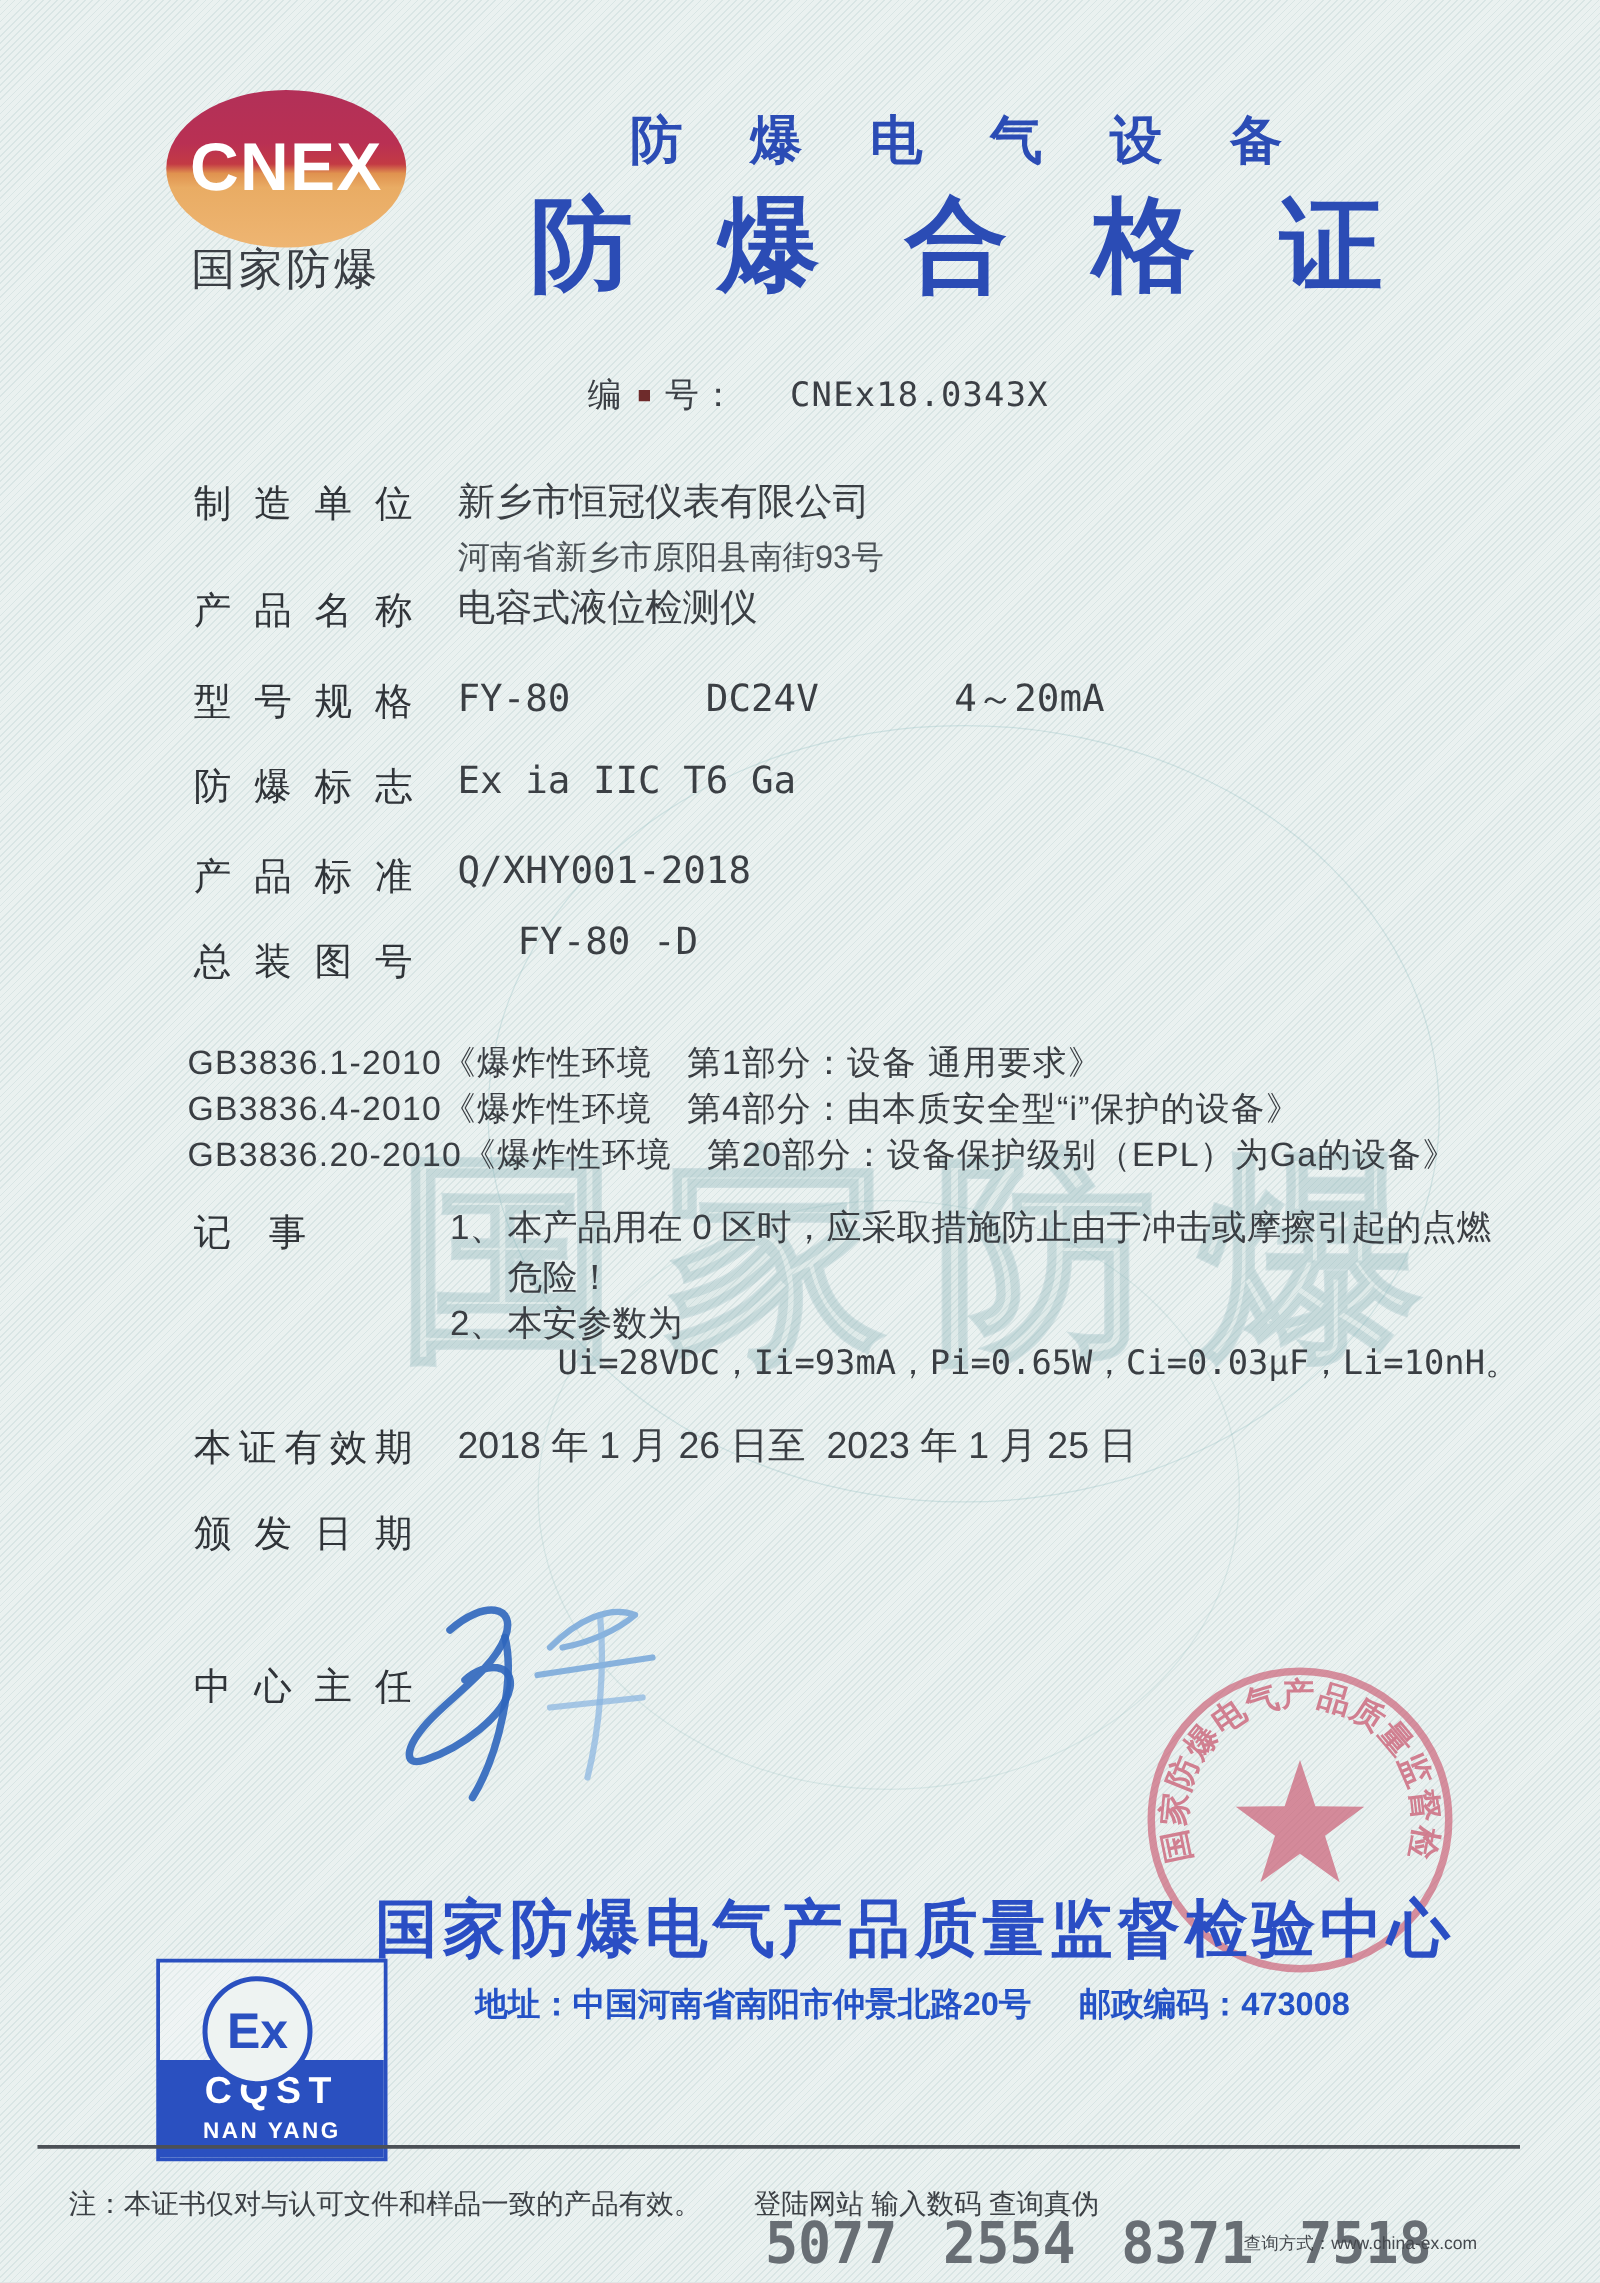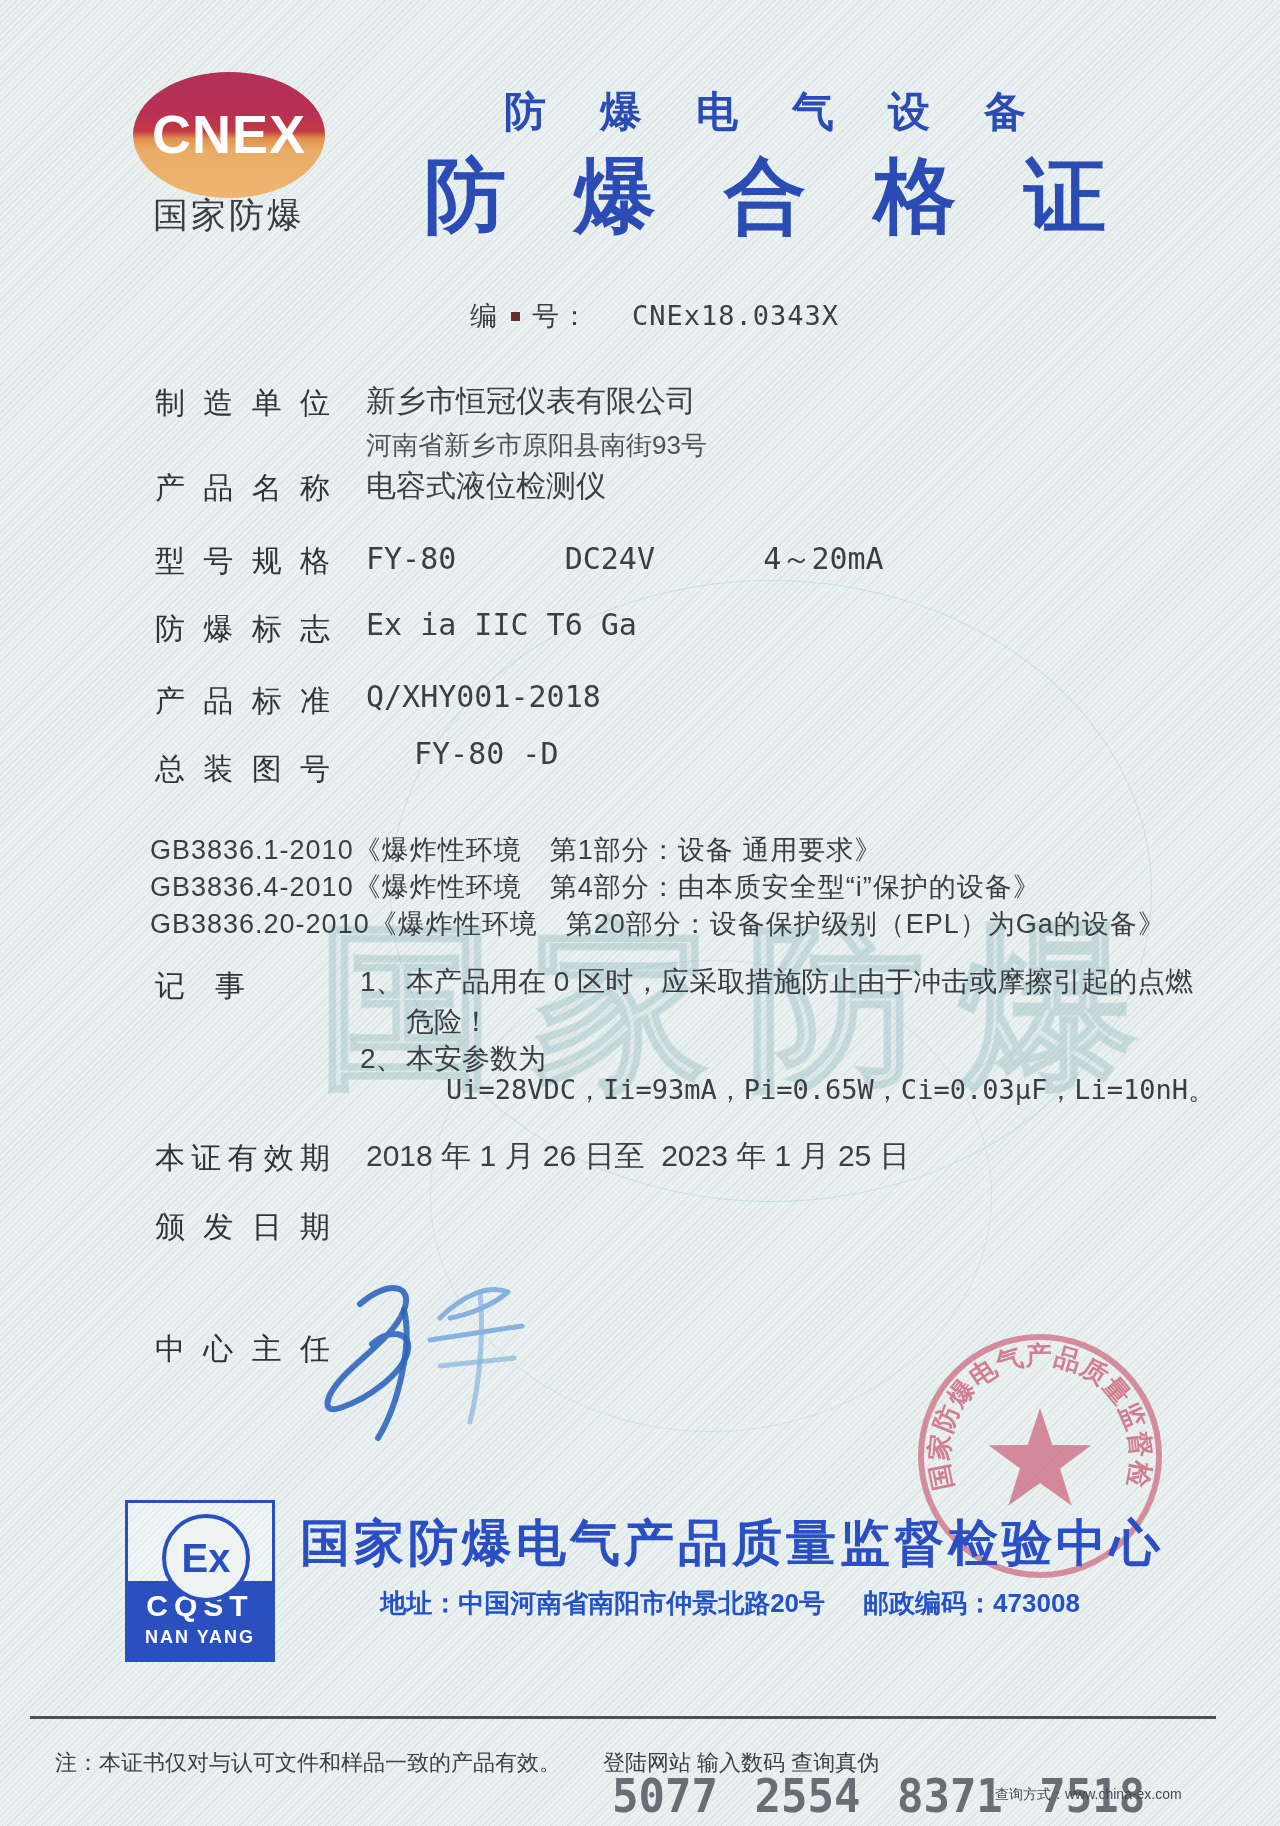--- a/index.html
+++ b/index.html
@@ -53,21 +53,21 @@
   .stmt{position:absolute;left:150px;font-size:27px;color:#3a3e43;white-space:nowrap;letter-spacing:1px;}
   
   .note-num{position:absolute;left:360px;font-size:28px;color:#3a3e43;}
   .note-text{position:absolute;left:406px;font-size:28px;color:#3a3e43;white-space:nowrap;}
   .note-params{position:absolute;left:446px;font-size:27px;color:#3a3e43;font-family:"DejaVu Sans Mono", monospace;white-space:nowrap;}
   
   .sig{position:absolute;left:312px;top:1262px;}
   
   .stamp{position:absolute;left:910px;top:1326px;opacity:0.85;}
   
-  .exbox{position:absolute;left:125px;top:1500px;width:150px;height:162px;border:3px solid #2a50c0;background:rgba(255,255,255,0.25);box-sizing:border-box;}
+  .exbox{position:absolute;left:125px;top:1567px;width:185px;height:162px;border:3px solid #2a50c0;background:rgba(255,255,255,0.25);box-sizing:border-box;}
   .exbox-band{position:absolute;left:0;bottom:0;width:100%;height:78px;background:#2a50c0;}
   .ex-circle{
     position:absolute;left:34px;top:11px;width:80px;height:80px;border-radius:50%;
     border:4px solid #2a50c0;background:#eef3f2;z-index:2;
     display:flex;align-items:center;justify-content:center;
   }
   .ex-circle span{font-size:40px;font-weight:700;color:#2a50c0;}
   .exbox-cqst{position:absolute;left:0;top:86px;width:100%;text-align:center;color:#ffffff;font-size:30px;font-weight:700;letter-spacing:6px;z-index:1;}
   .exbox-ny{position:absolute;left:0;top:124px;width:100%;text-align:center;color:#ffffff;font-size:18px;font-weight:700;letter-spacing:2px;z-index:3;}
   .org-name{

